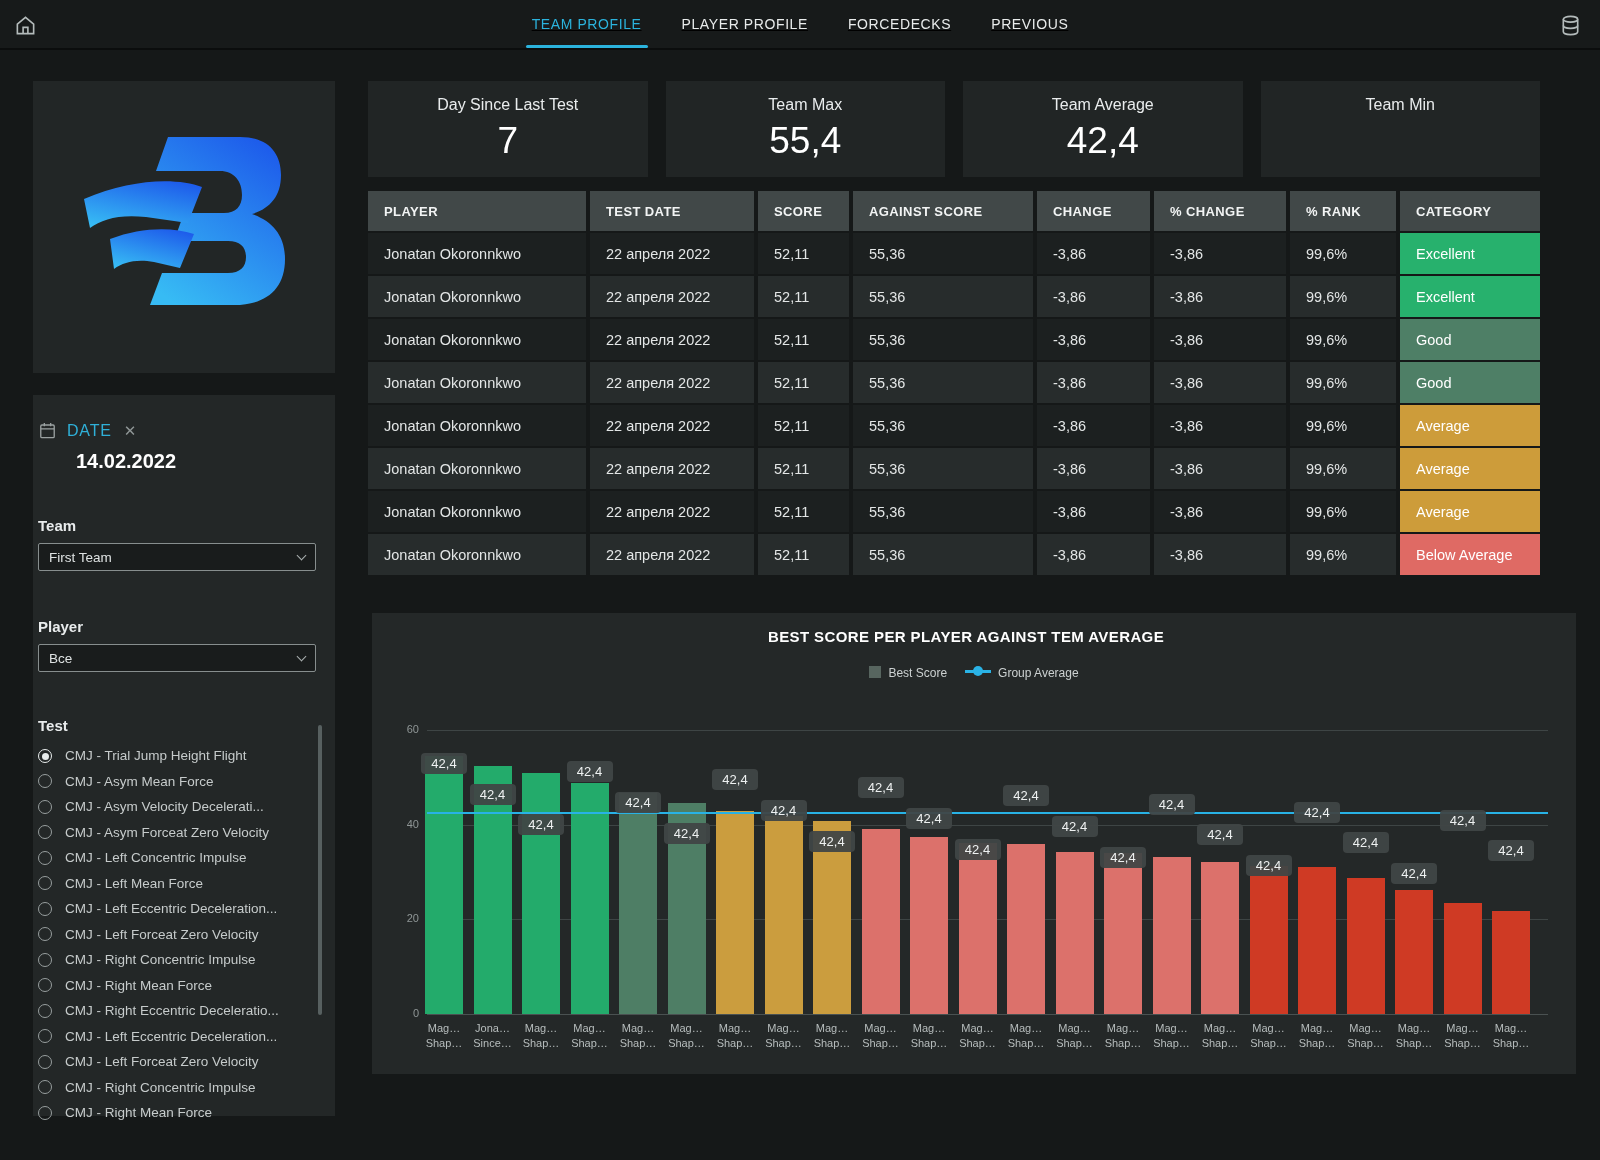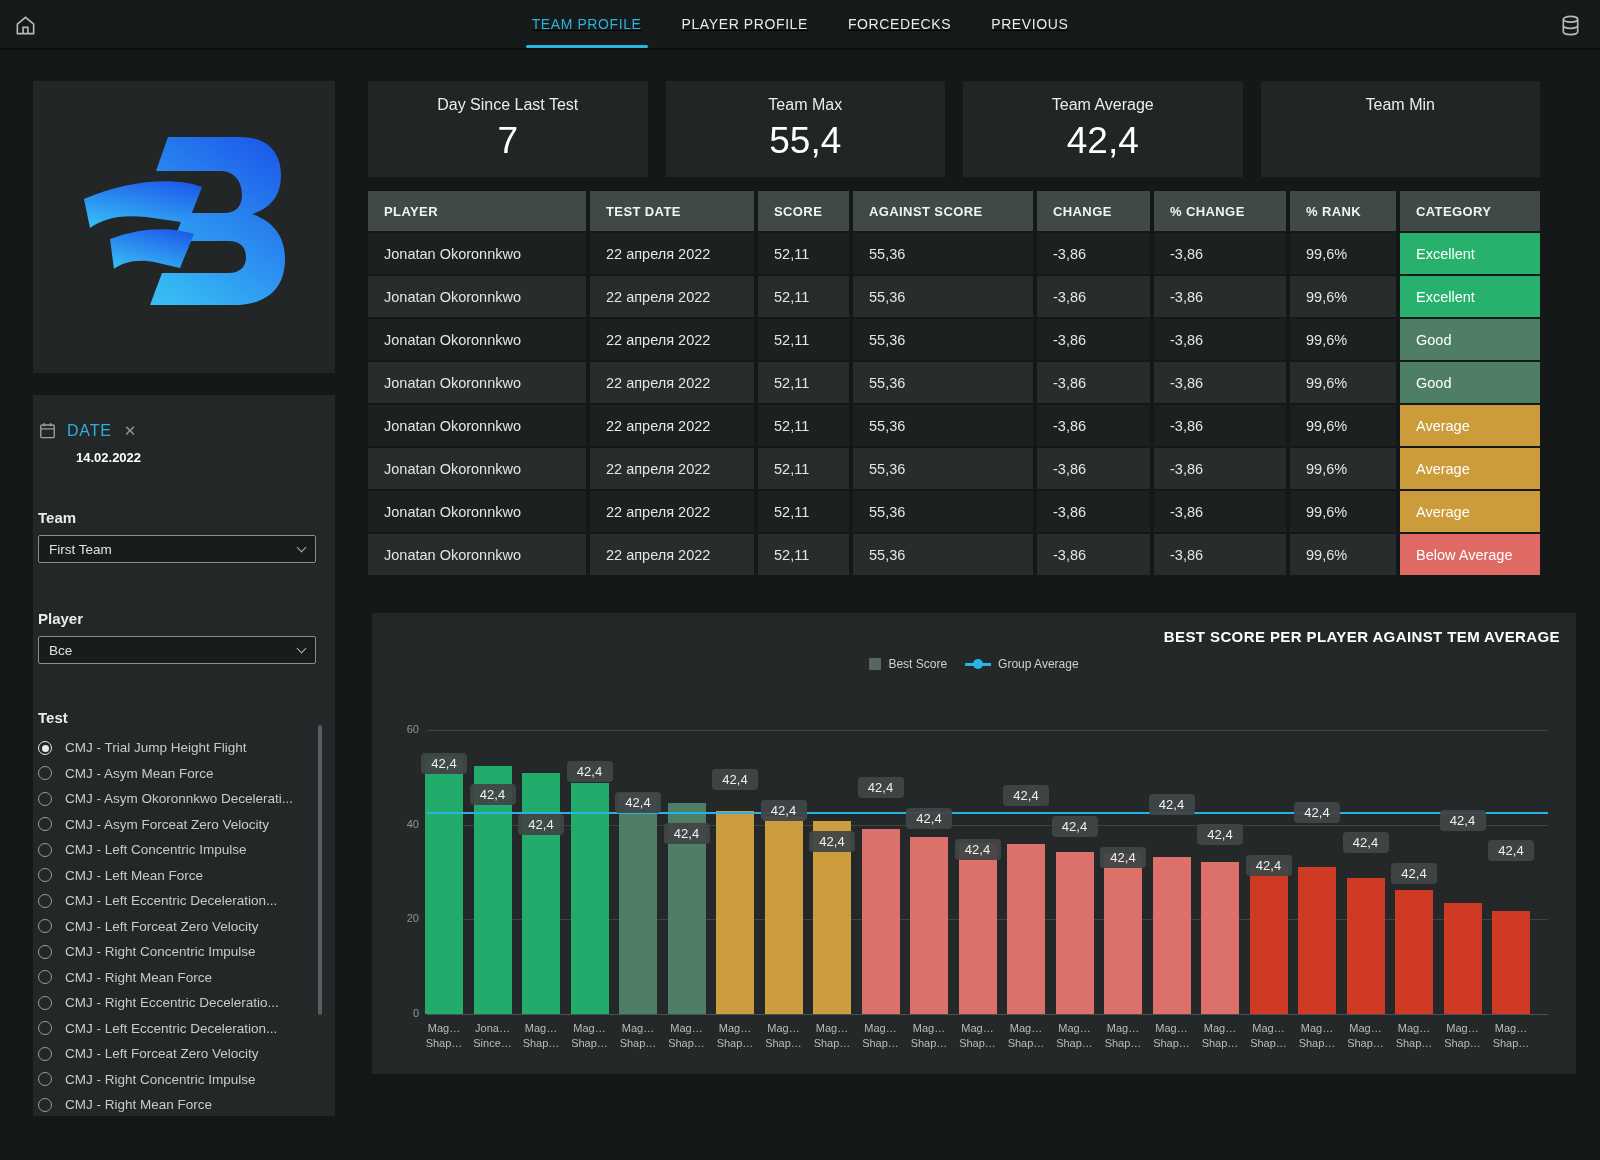--- a/index.html
+++ b/index.html
@@ -21,21 +21,21 @@
   .layout { display:flex; padding:31px 0 0 33px; }
   .sidebar { width:302px; flex:0 0 302px; }
   .logo-panel { width:302px; height:292px; background:#222626; display:flex;
     align-items:center; justify-content:center; }
   .filter-panel { margin-top:22px; width:302px; height:721px; background:#232727;
     padding:26px 19px 0 5px; position:relative; }
   .date-row { display:flex; align-items:center; gap:10px; }
   .cal-icon { width:19px; height:19px; color:#9aa1a1; }
   .date-label { color:#2fb0d8; font-size:16px; letter-spacing:0.8px; }
   .date-close { color:#8f9696; font-size:15px; margin-left:2px; cursor:pointer; }
-  .date-value { margin:10px 0 0 38px; color:#ffffff; font-size:13px; font-weight:bold; }
+  .date-value { margin:10px 0 0 38px; color:#ffffff; font-size:20px; font-weight:bold; }
   .f-label { color:#e9eced; font-size:15px; font-weight:bold; }
   .f-label.team { margin-top:44px; }
   .f-label.player { margin-top:47px; }
   .f-label.test { margin-top:45px; }
   .dropdown { margin-top:9px; height:28px; background:#191c1c; border:1px solid #878e8e;
     border-radius:2px; display:flex; align-items:center; padding:0 10px; cursor:pointer; }
   .dropdown .val { color:#dfe3e3; font-size:13.5px; flex:1; }
   .chev { width:7px; height:7px; border-right:1.6px solid #aab0b0; border-bottom:1.6px solid #aab0b0;
     transform:rotate(45deg); margin-top:-4px; }
   .test-list { margin-top:9px; }
@@ -59,25 +59,25 @@
     grid-template-columns:218px 164px 91px 180px 113px 132px 106px 140px;
     column-gap:4px; row-gap:2px; }
   .th { height:40px; background:#414848; color:#f2f4f4; font-size:13px; font-weight:bold;
     letter-spacing:0.4px; display:flex; align-items:center; padding-left:16px; }
   .td { height:41px; color:#e3e6e6; font-size:14.5px; display:flex; align-items:center;
     padding-left:16px; }
   .td.cat { color:#ffffff; }
   
   .chart-panel { position:relative; margin-top:38px; margin-left:4px; width:1204px; height:461px;
     background:#242828; }
-  .chart-title { position:absolute; top:15px; left:0; right:16px; text-align:right; color:#ffffff;
+  .chart-title { position:absolute; top:15px; left:0; right:16px; text-align:center; color:#ffffff;
     font-size:15px; font-weight:bold; letter-spacing:0.4px; }
   .legend { position:absolute; top:44px; left:0; right:0; display:flex; justify-content:center;
     gap:18px; align-items:center; }
-  .leg-item { display:flex; align-items:center; gap:7px; cursor:pointer; }
+  .leg-item { display:flex; align-items:flex-start; gap:7px; cursor:pointer;margin-top:9px; }
   .leg-item .txt { color:#ccd1d1; font-size:12px; }
   .sw-square { width:12px; height:12px; background:#57655f; }
   .sw-linedot { position:relative; width:26px; height:10px; }
   .sw-linedot .ln { position:absolute; top:4px; left:0; right:0; height:3px; background:#2ab3e6; }
   .sw-linedot .dt { position:absolute; top:0; left:8px; width:10px; height:10px; border-radius:50%;
     background:#2ab3e6; }
   .gridline { position:absolute; height:1px; background:#3e4545; }
   .gridline.zero { background:#4a5151; }
   .ytick { position:absolute; width:36px; text-align:right; color:#8f9696; font-size:11px; }
   .bar { position:absolute; cursor:pointer; }
@@ -159,21 +159,21 @@
           <div class="test-item selected">
             <span class="radio"></span>
             <span class="t-label">CMJ - Trial Jump Height Flight</span>
           </div>
           <div class="test-item">
             <span class="radio"></span>
             <span class="t-label">CMJ - Asym Mean Force</span>
           </div>
           <div class="test-item">
             <span class="radio"></span>
-            <span class="t-label">CMJ - Asym Okoronnkwo Decelerati...</span>
+            <span class="t-label">CMJ - Asym Velocity Decelerati...</span>
           </div>
           <div class="test-item">
             <span class="radio"></span>
             <span class="t-label">CMJ - Asym Forceat Zero Velocity</span>
           </div>
           <div class="test-item">
             <span class="radio"></span>
             <span class="t-label">CMJ - Left Concentric Impulse</span>
           </div>
           <div class="test-item">

